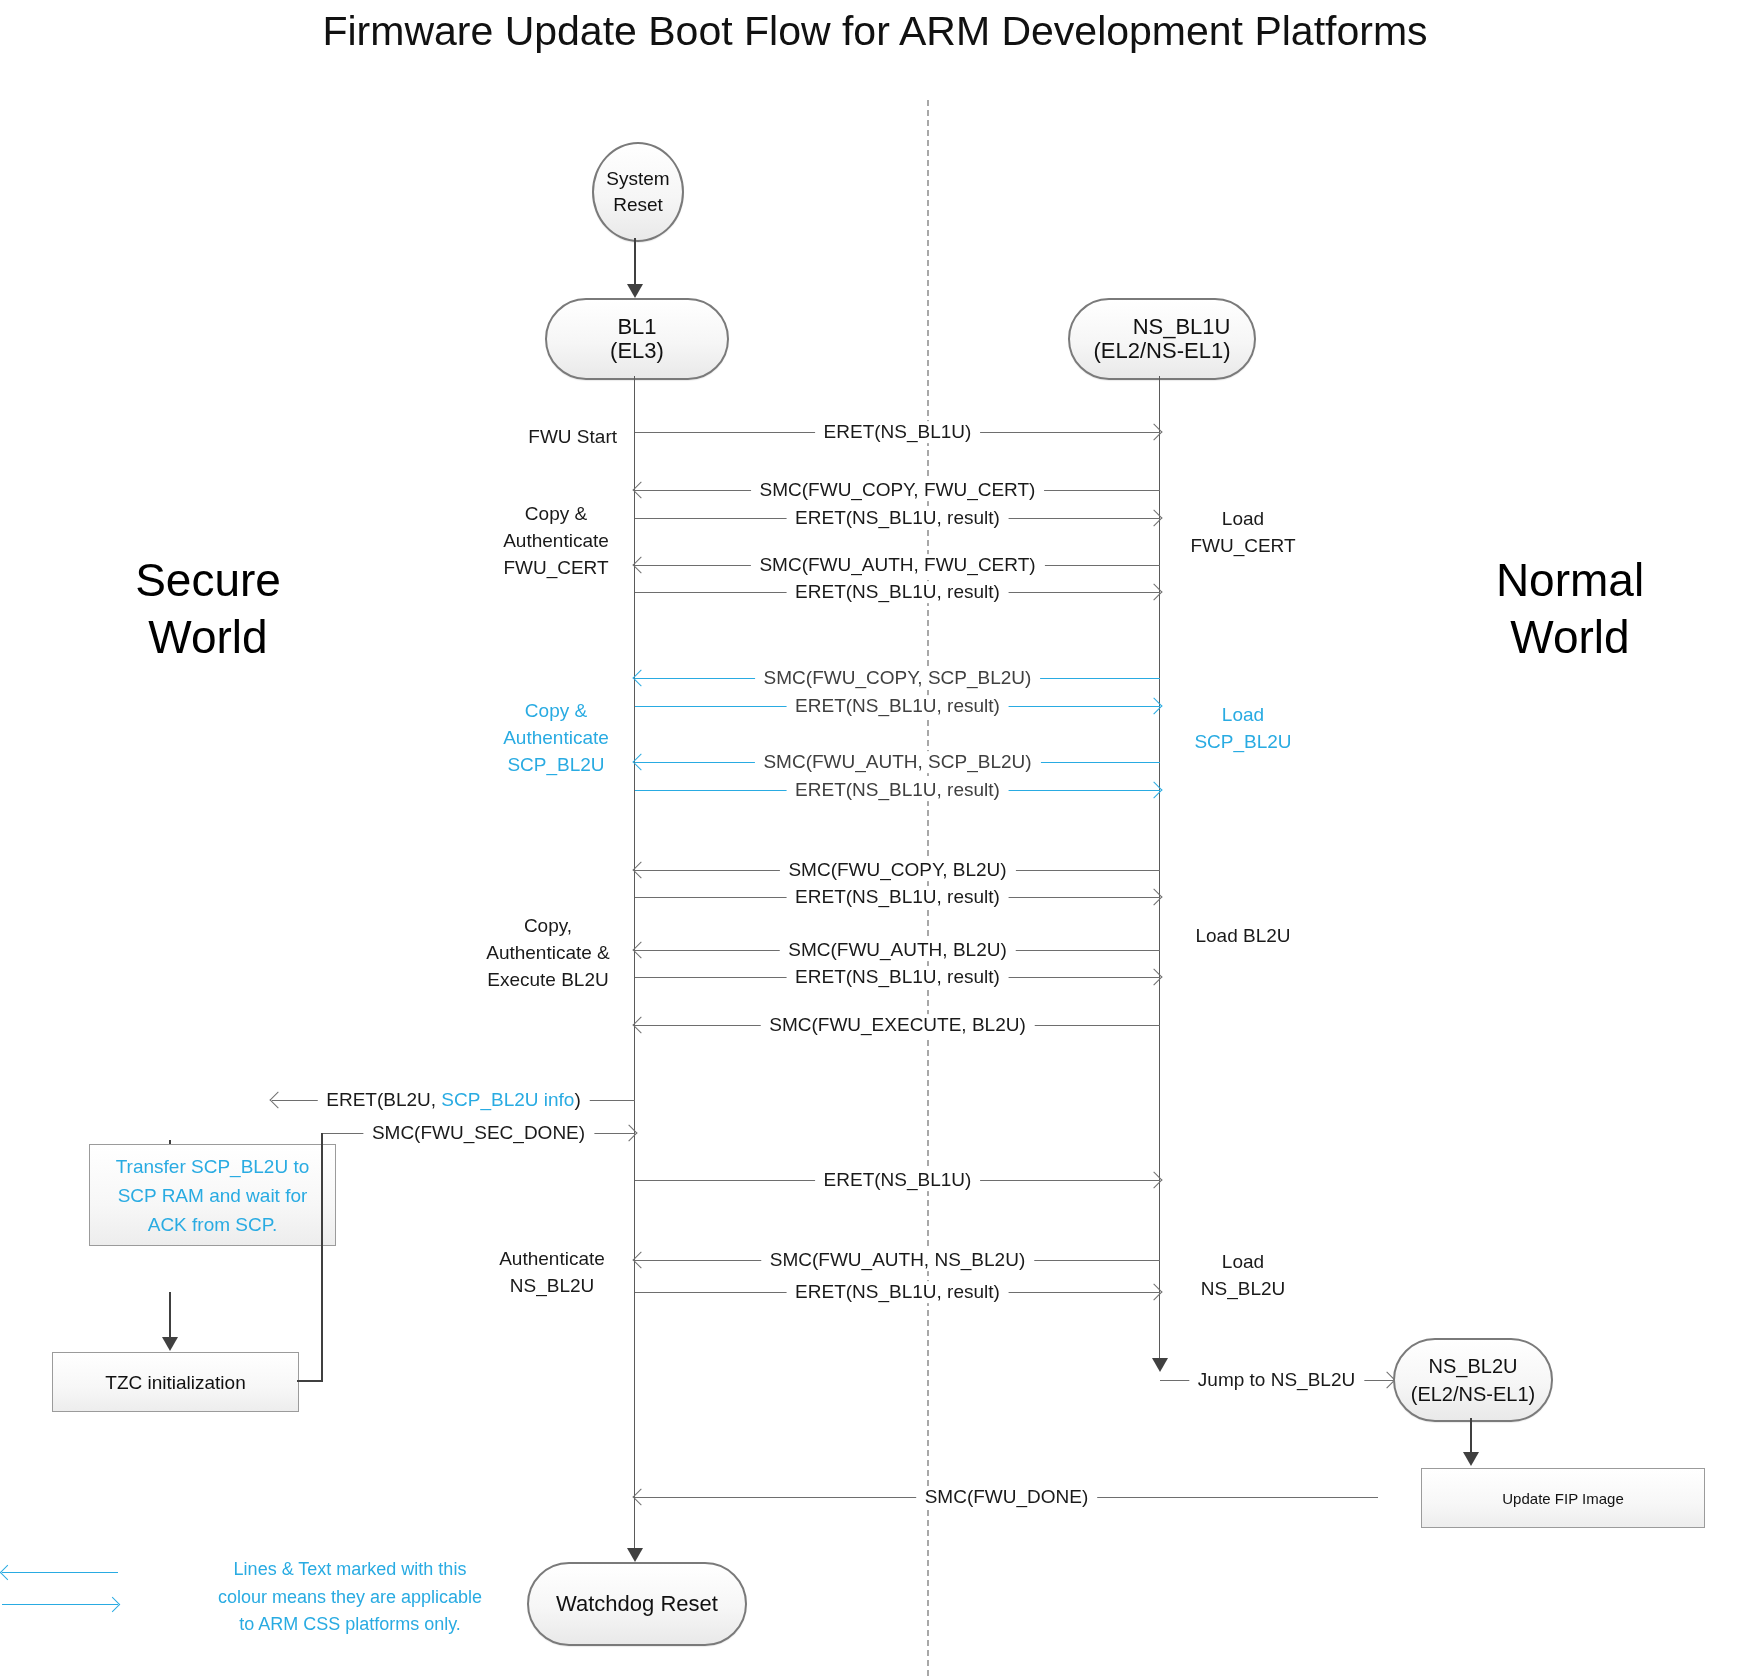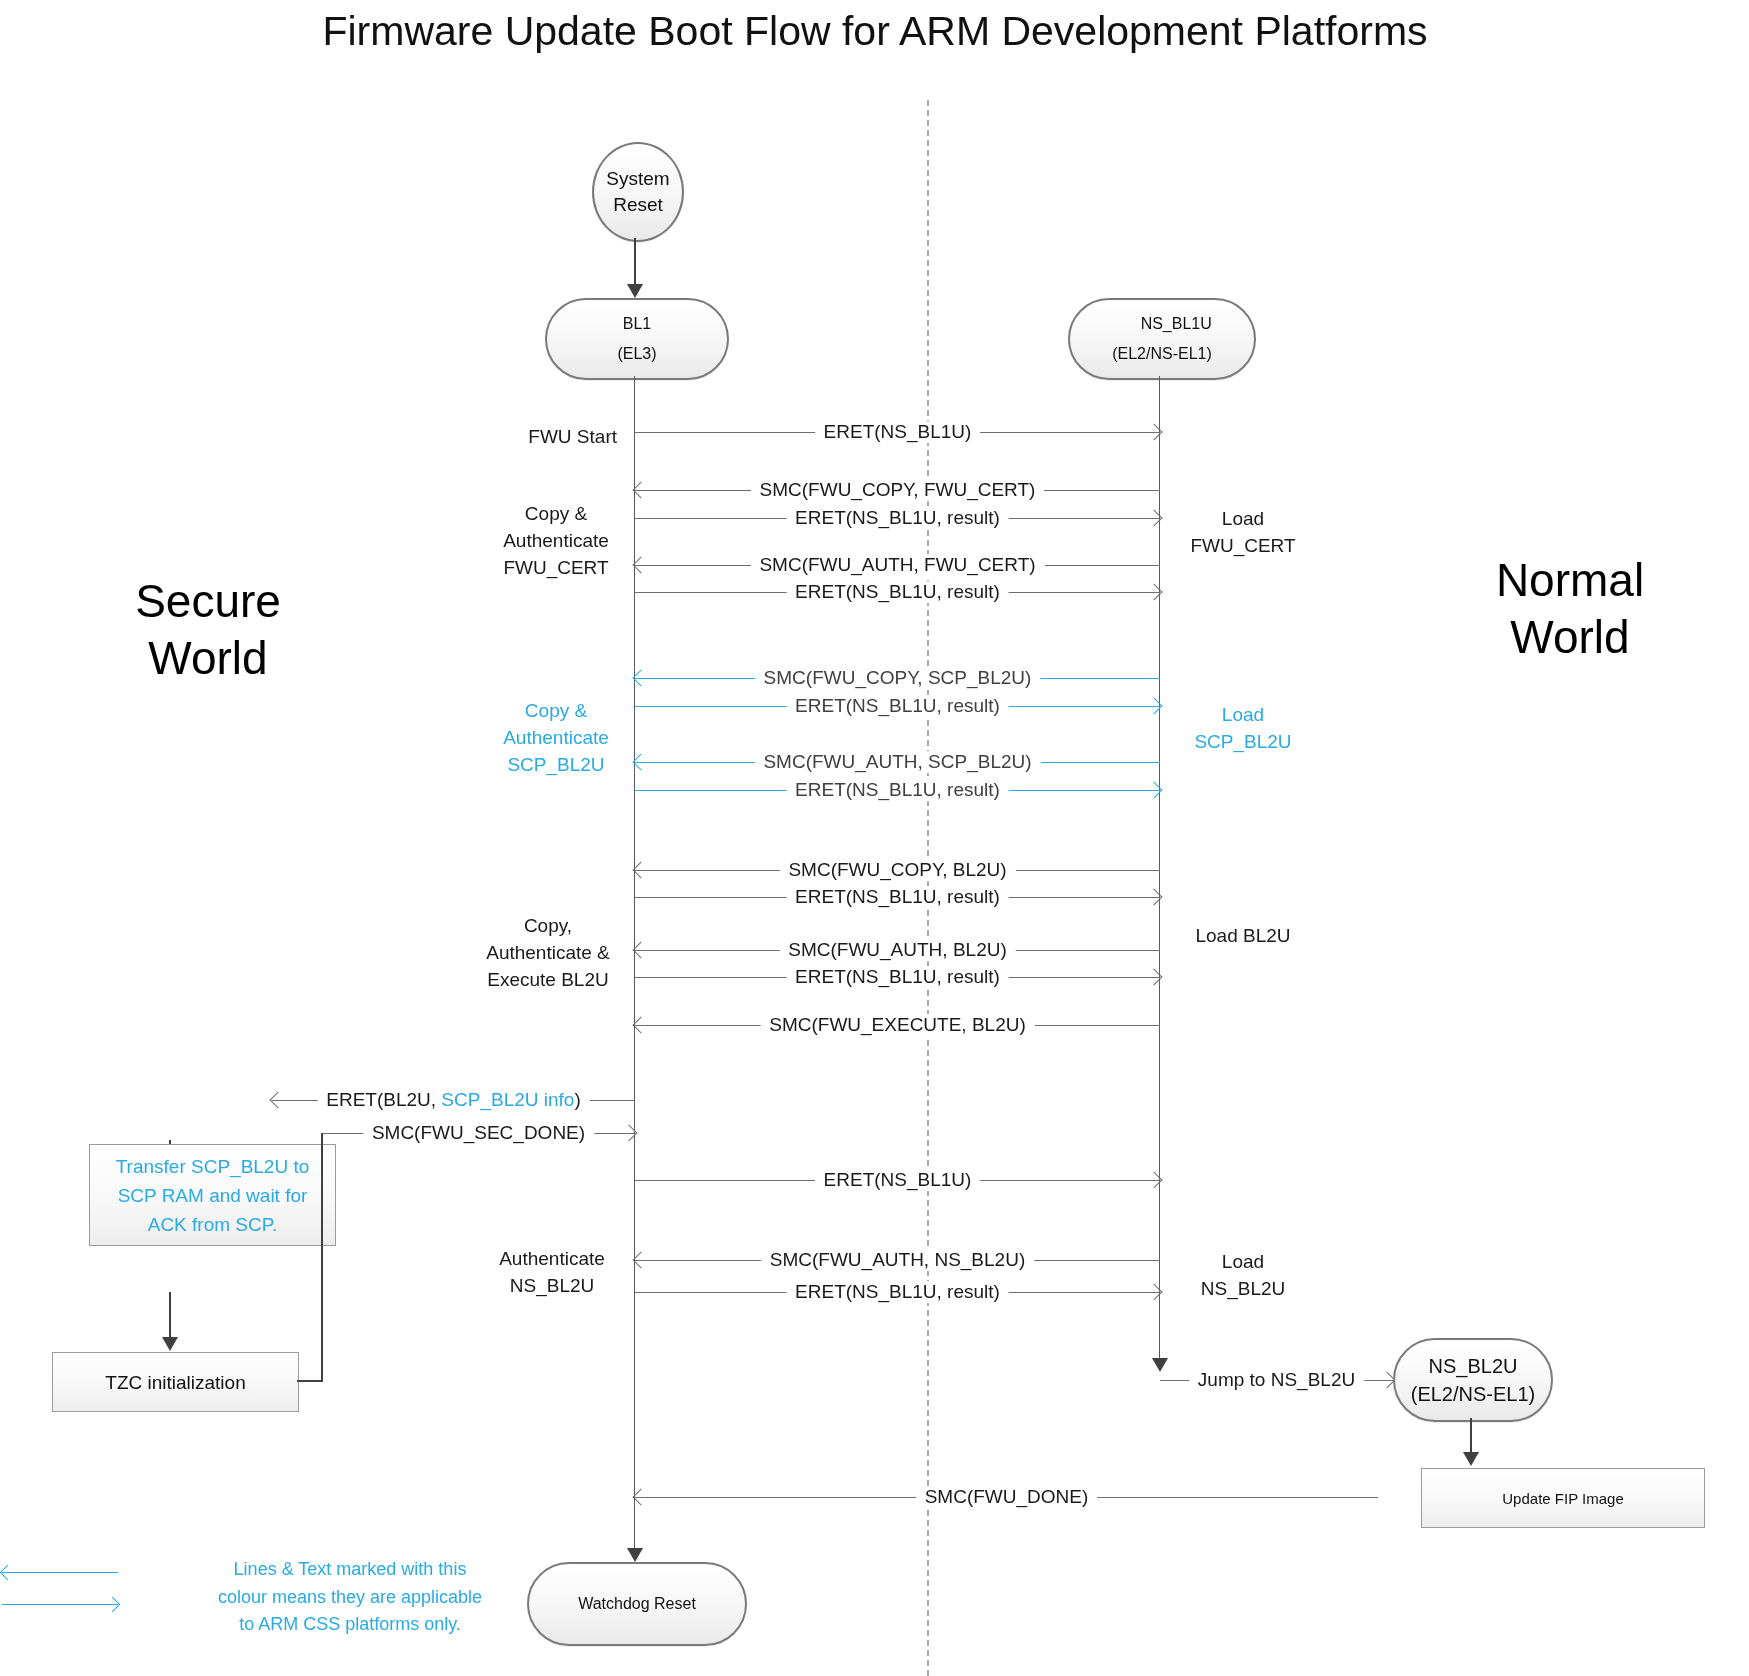--- a/index.html
+++ b/index.html
@@ -11,21 +11,21 @@
 
   .world{position:absolute;width:240px;text-align:center;font-size:46px;line-height:57px;
          color:#000;white-space:pre-line;}
 
   .divider{position:absolute;border-left:2px dashed #a8a8a8;width:0;}
 
   
   .stadium{position:absolute;border:2px solid #7a7a7a;border-radius:42px;
            background:linear-gradient(180deg,#ffffff 0%,#f6f6f6 55%,#e9e9e9 100%);
            display:flex;align-items:center;justify-content:center;text-align:center;
-           white-space:pre-line;font-size:16px;line-height:30px;color:#111;
+           white-space:pre-line;font-size:22px;line-height:24px;color:#111;
            box-shadow:0 1px 1px rgba(0,0,0,0.08);}
   .ellipse{border-radius:50%;font-size:19px;line-height:26px;}
   .rectbox{position:absolute;border:1.5px solid #9b9b9b;
            background:linear-gradient(180deg,#ffffff 0%,#f7f7f7 60%,#ededed 100%);
            display:flex;align-items:center;justify-content:center;text-align:center;
            white-space:pre-line;font-size:19px;line-height:29px;color:#111;}
 
   
   .vline{position:absolute;width:0;border-left:1.6px solid #5a5a5a;}
   .flowline{position:absolute;width:0;border-left:2.5px solid #404040;}
@@ -62,21 +62,21 @@
             font-size:18px;line-height:27.5px;color:#29ABE2;white-space:pre-line;}
 </style>
 </head>
 <body>
 
 <div id="canvas">
 
   <div class="title">Firmware Update Boot Flow for ARM Development Platforms</div>
 
   <div class="divider" style="left:927px;top:100px;height:1576px;"></div>
-  <div class="world" style="left:88px;top:573px;">Secure
+  <div class="world" style="left:88px;top:552px;">Secure
 World</div>
   <div class="world" style="left:1450px;top:552px;">Normal
 World</div>
 
   <div class="stadium ellipse" style="left:592px;top:142px;width:88px;height:96px;">System
 Reset</div>
   <div class="flowline" style="left:634px;top:238px;height:48px;"></div>
   <div class="ah-down" style="left:627px;top:284px;"></div>
 
   <div class="stadium" style="left:545px;top:298px;width:180px;height:78px;">BL1

